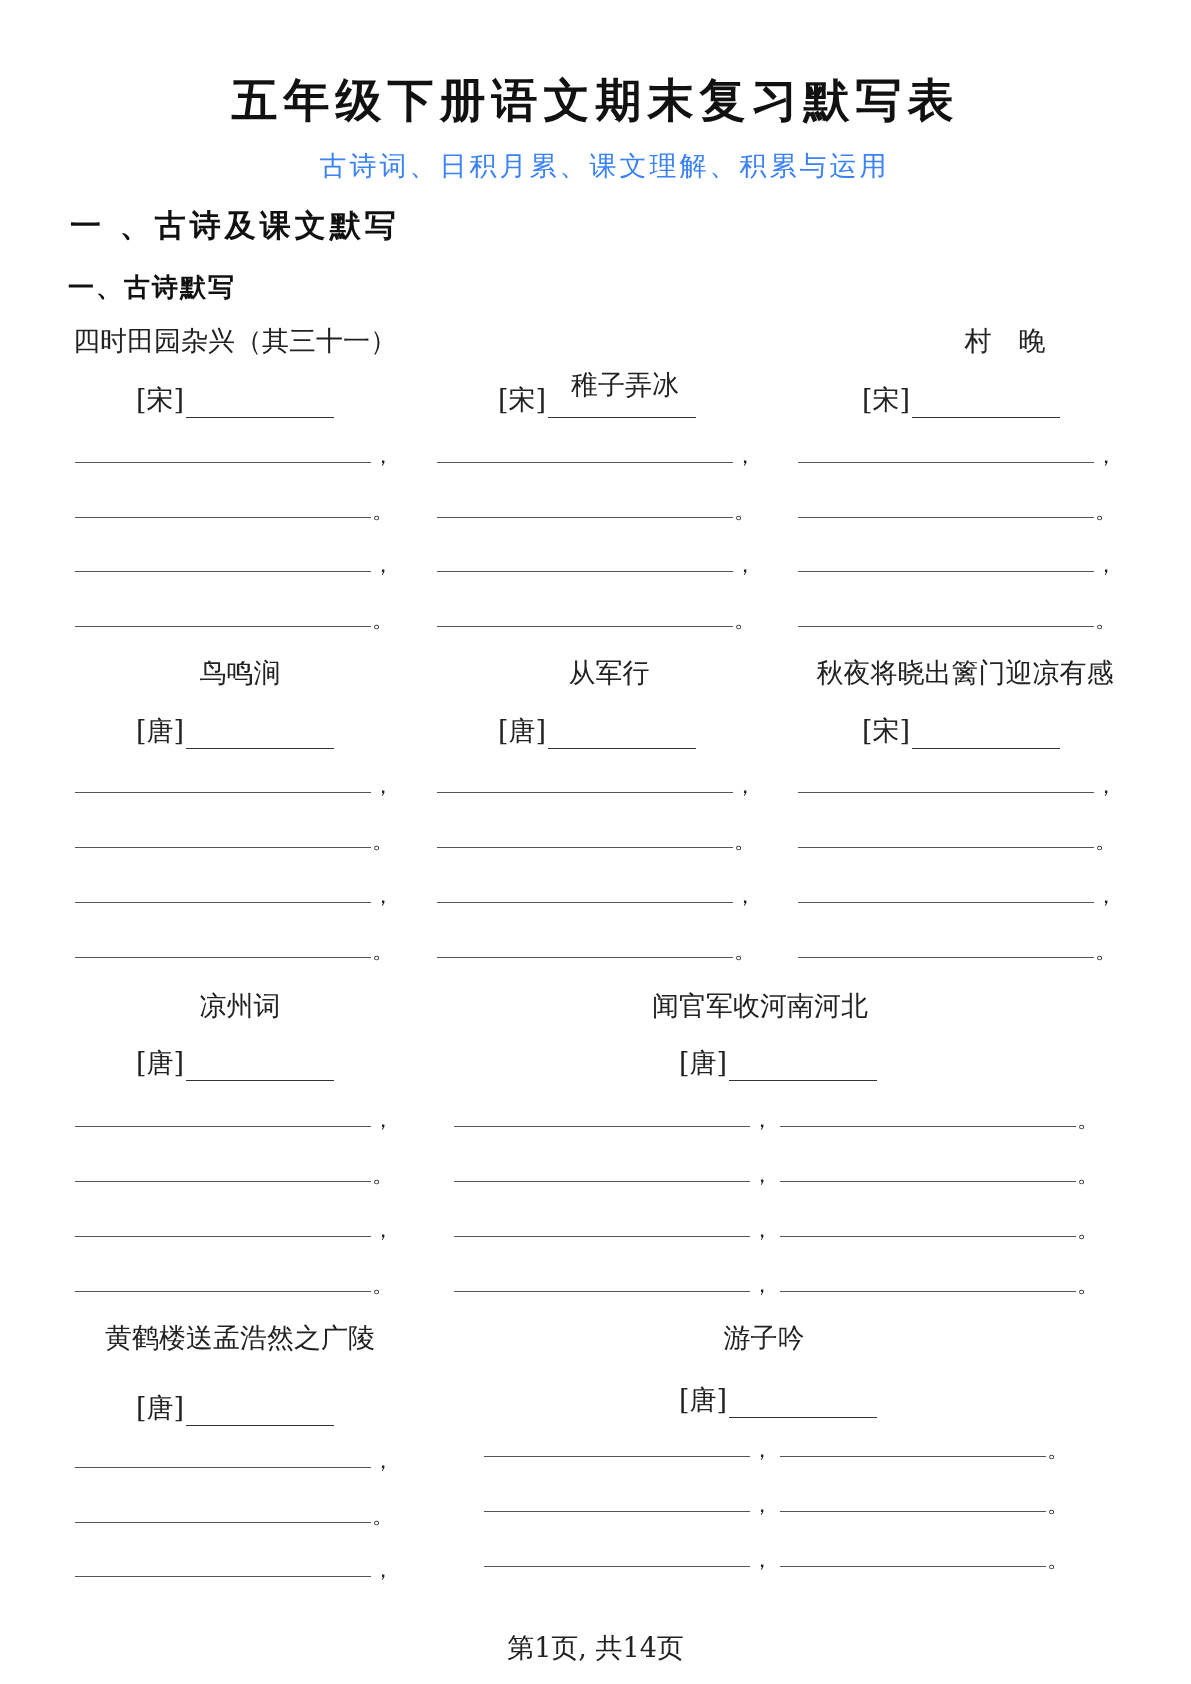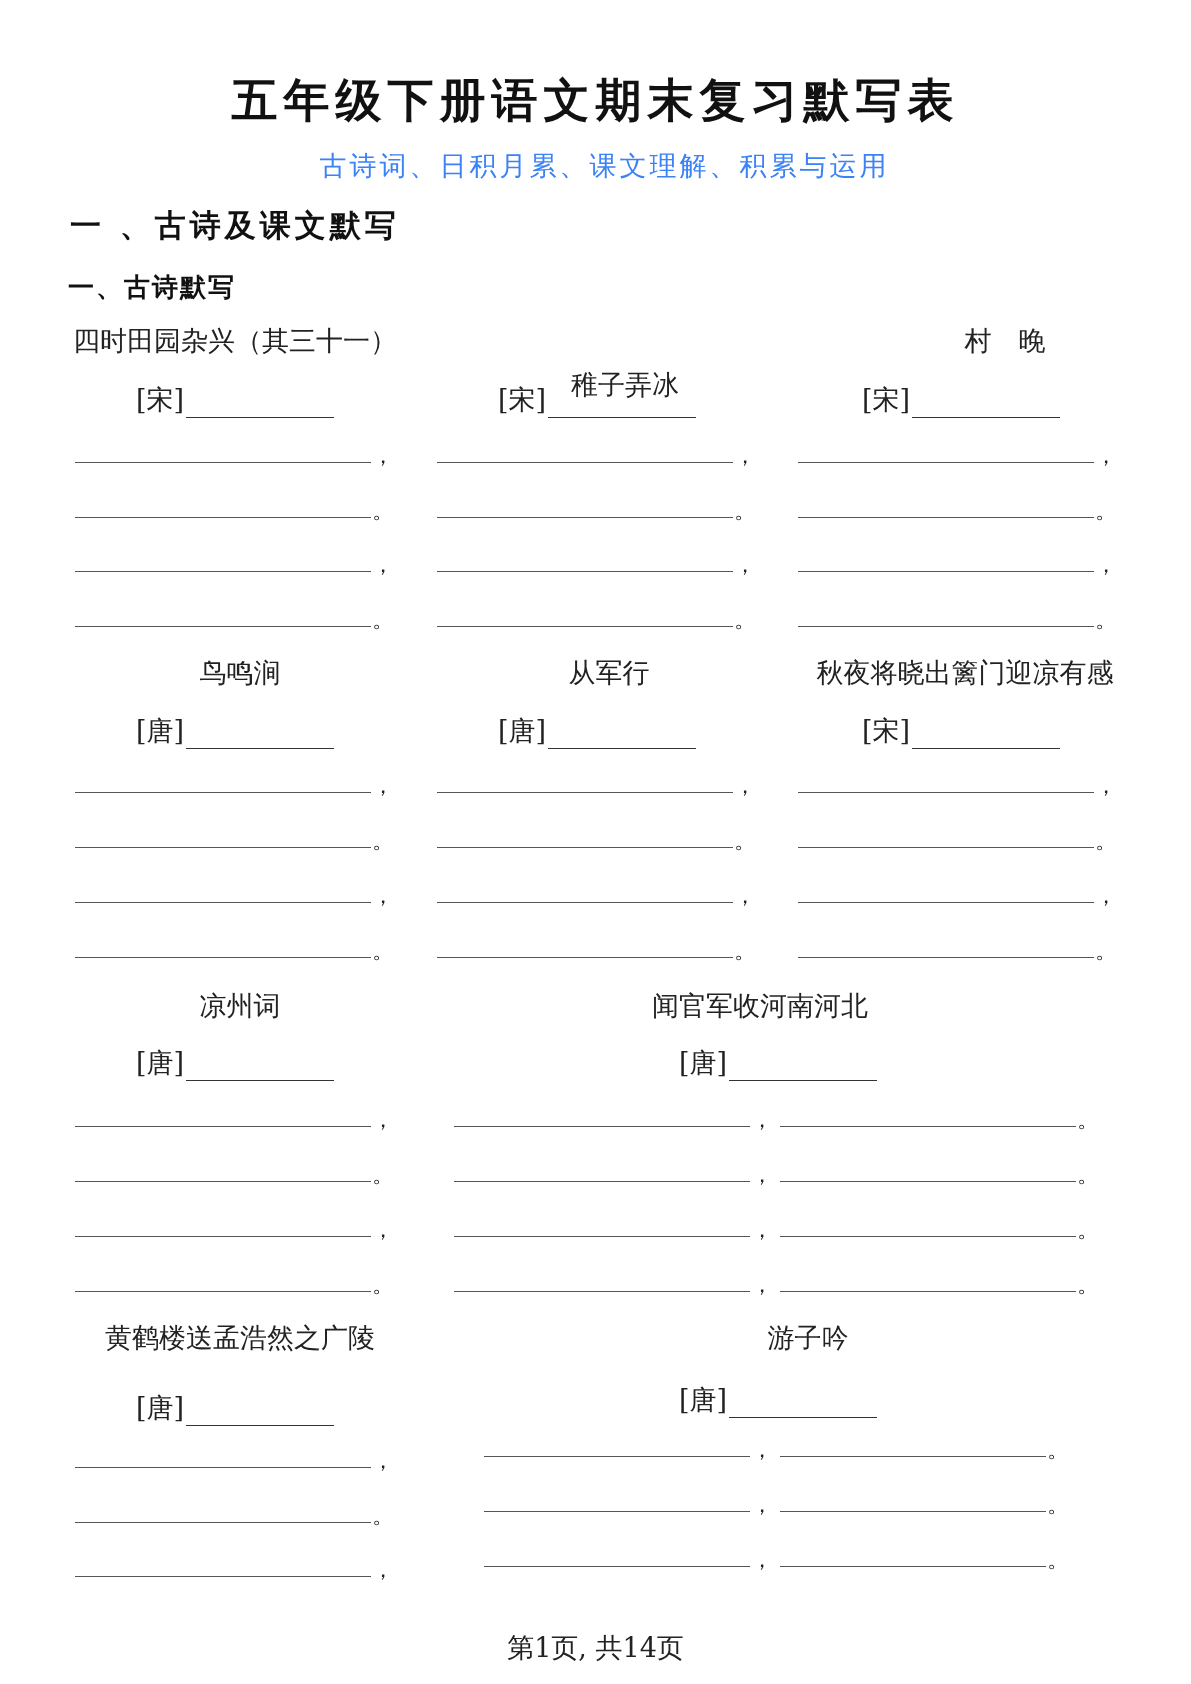--- a/index.html
+++ b/index.html
@@ -163,21 +163,21 @@
         <span class="blank" style="width: 148px;"></span>
       </div>
       <div class="abs line" style="left: 75px; top: 1467px; width: 296px;"></div>
       <div class="abs punct" style="left: 372px; top: 1451px;">，</div>
       <div class="abs line" style="left: 75px; top: 1522px; width: 296px;"></div>
       <div class="abs punct" style="left: 372px; top: 1506px;">。</div>
       <div class="abs line" style="left: 75px; top: 1576px; width: 296px;"></div>
       <div class="abs punct" style="left: 372px; top: 1560px;">，</div>
     </div>
     <div>
-      <div class="abs ptitle" style="left: 528px; top: 1320px; width: 560px;">游子吟</div>
+      <div class="abs ptitle" style="left: 484px; top: 1320px; width: 560px;">游子吟</div>
       <div class="abs dyn" style="left: 679px; top: 1382px;">
         <span>[唐]</span>
         <span class="blank" style="width: 148px;"></span>
       </div>
       <div class="abs line" style="left: 484px; top: 1456px; width: 266px;"></div>
       <div class="abs punct" style="left: 751px; top: 1440px;">，</div>
       <div class="abs line" style="left: 780px; top: 1456px; width: 266px;"></div>
       <div class="abs punct" style="left: 1047px; top: 1440px;">。</div>
       <div class="abs line" style="left: 484px; top: 1511px; width: 266px;"></div>
       <div class="abs punct" style="left: 751px; top: 1495px;">，</div>

